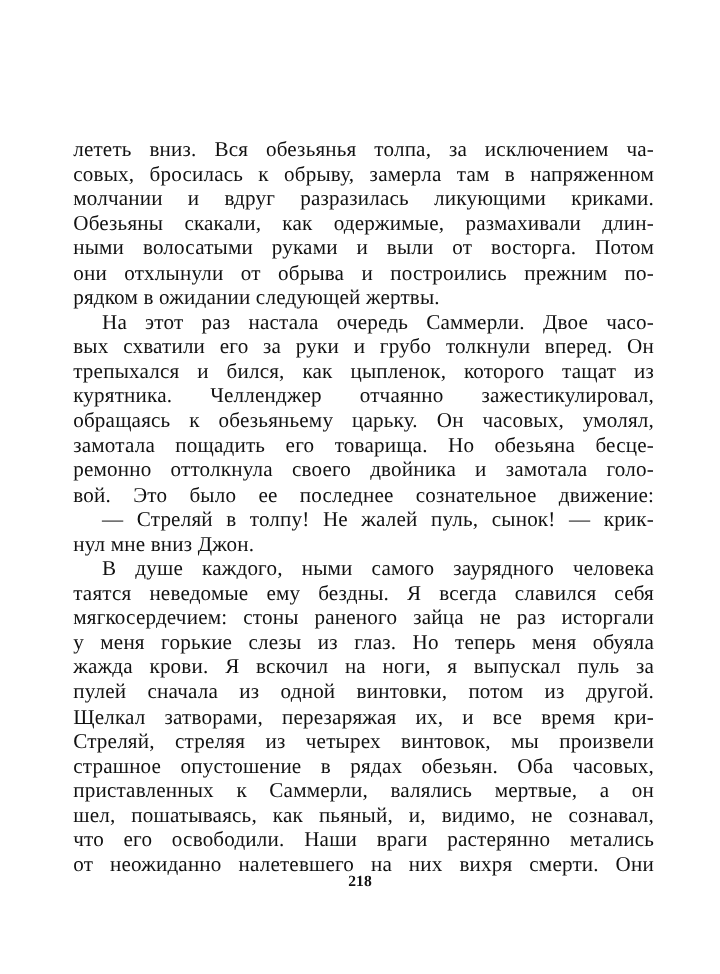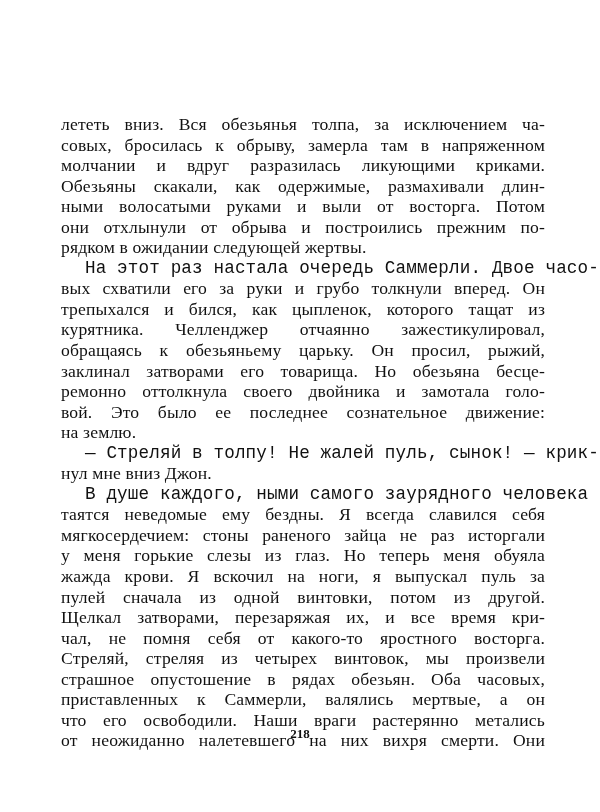--- a/index.html
+++ b/index.html
@@ -30,21 +30,20 @@
       white-space: nowrap;
       text-align: justify;
       text-align-last: justify;
       height: 20.55px;
     }
     .line.last {
       text-align-last: left;
     }
     .line.indent {
       padding-left: 24px;
-      font-family: Liberation Mono, monospace;
     }
     .page-number {
       position: absolute;
       left: 0;
       width: 600px;
       top: 726px;
       text-align: center;
       font-family: "Liberation Serif", "DejaVu Serif", serif;
       font-weight: bold;
       font-size: 13px;
@@ -59,35 +58,34 @@
     <span class="line">совых, бросилась к обрыву, замерла там в напряженном</span>
     <span class="line">молчании и вдруг разразилась ликующими криками.</span>
     <span class="line">Обезьяны скакали, как одержимые, размахивали длин-</span>
     <span class="line">ными волосатыми руками и выли от восторга. Потом</span>
     <span class="line">они отхлынули от обрыва и построились прежним по-</span>
     <span class="line last">рядком в ожидании следующей жертвы.</span>
     <span class="line indent">На этот раз настала очередь Саммерли. Двое часо-</span>
     <span class="line">вых схватили его за руки и грубо толкнули вперед. Он</span>
     <span class="line">трепыхался и бился, как цыпленок, которого тащат из</span>
     <span class="line">курятника. Челленджер отчаянно зажестикулировал,</span>
-    <span class="line">обращаясь к обезьяньему царьку. Он просил, рыжий,</span>
-    <span class="line">заклинал затворами его товарища. Но обезьяна бесце-</span>
+    <span class="line">обращаясь к обезьяньему царьку. Он часовых, умолял,</span>
+    <span class="line">замотала пощадить его товарища. Но обезьяна бесце-</span>
     <span class="line">ремонно оттолкнула своего двойника и замотала голо-</span>
     <span class="line">вой. Это было ее последнее сознательное движение:</span>
-    <span class="line last">на землю.</span>
     <span class="line indent">— Стреляй в толпу! Не жалей пуль, сынок! — крик-</span>
     <span class="line last">нул мне вниз Джон.</span>
     <span class="line indent">В душе каждого, ными самого заурядного человека</span>
     <span class="line">таятся неведомые ему бездны. Я всегда славился себя</span>
     <span class="line">мягкосердечием: стоны раненого зайца не раз исторгали</span>
     <span class="line">у меня горькие слезы из глаз. Но теперь меня обуяла</span>
     <span class="line">жажда крови. Я вскочил на ноги, я выпускал пуль за</span>
     <span class="line">пулей сначала из одной винтовки, потом из другой.</span>
     <span class="line">Щелкал затворами, перезаряжая их, и все время кри-</span>
-    <span class="line">чал, не помня себя от какого-то яростного восторга.</span>
     <span class="line">Стреляй, стреляя из четырех винтовок, мы произвели</span>
     <span class="line">страшное опустошение в рядах обезьян. Оба часовых,</span>
     <span class="line">приставленных к Саммерли, валялись мертвые, а он</span>
+    <span class="line">шел, пошатываясь, как пьяный, и, видимо, не сознавал,</span>
     <span class="line">что его освободили. Наши враги растерянно метались</span>
     <span class="line">от неожиданно налетевшего на них вихря смерти. Они</span>
   </div>
 
 <div class="page-number">218</div>
 
 </body></html>

